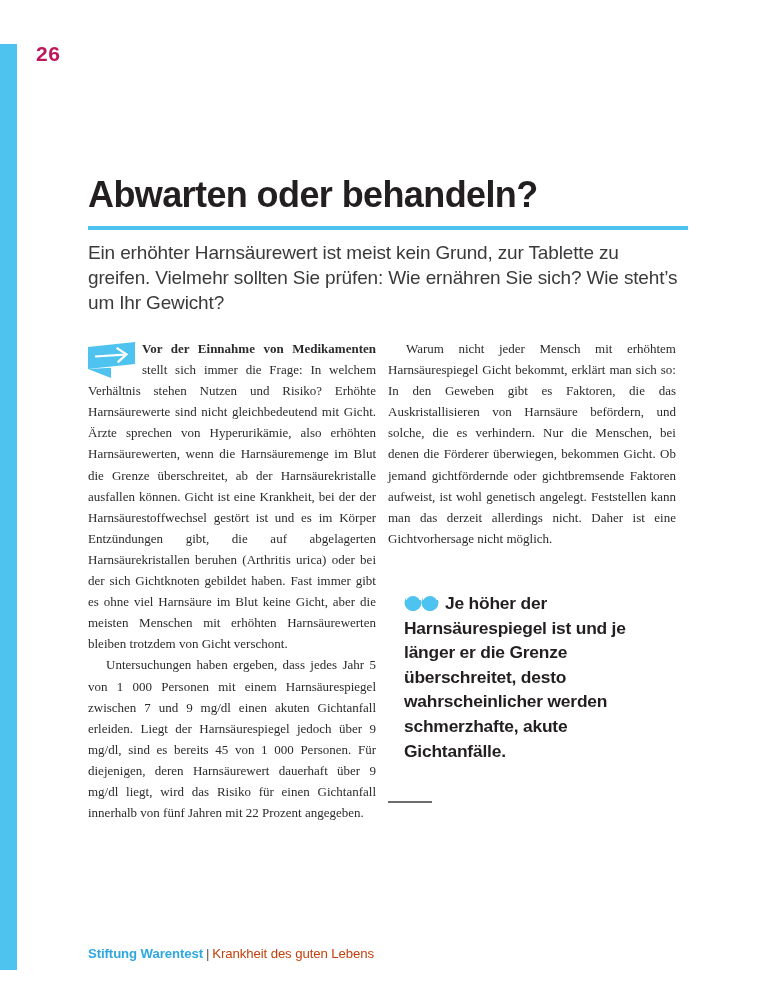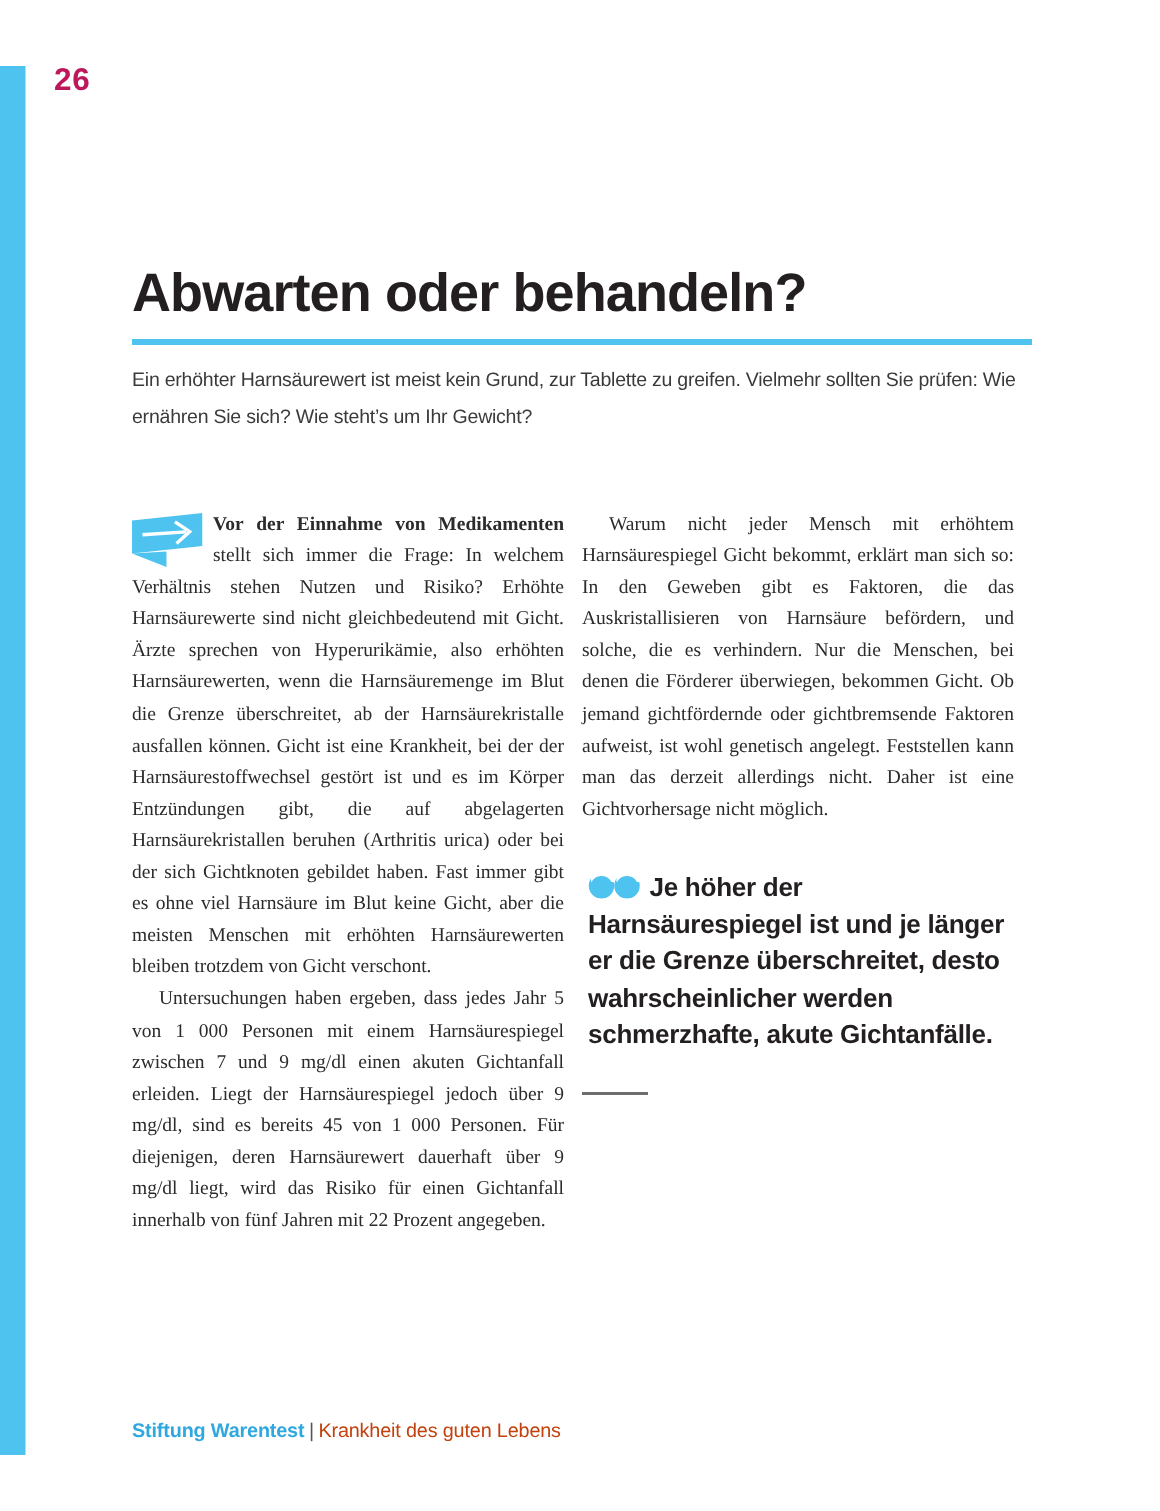--- a/index.html
+++ b/index.html
@@ -67,21 +67,21 @@
     background: #4FC3EF;
   }
 
   .standfirst {
     position: absolute;
     top: 240px;
     left: 0;
     width: 590px;
     margin: 0;
     font-family: "Liberation Sans", sans-serif;
-    font-size: 13px;
+    font-size: 19px;
     line-height: 25px;
     color: #3a3a3c;
     letter-spacing: -0.15px;
   }
 
   .columns {
     position: absolute;
     top: 338px;
     left: 0;
     width: 600px;
@@ -119,21 +119,21 @@
     float: left;
     width: 47px;
     height: 36px;
     margin: 4px 7px 0 0;
     position: relative;
   }
   .arrow-flag svg { display: block; }
 
   
   .pullquote {
-    margin: 4px;
+    margin: 16px;
     font-family: "Liberation Sans", sans-serif;
     font-weight: 700;
     font-size: 17.4px;
     line-height: 24.6px;
     color: #231f20;
     letter-spacing: -0.2px;
   }
   .quote-mark {
     display: inline-block;
     vertical-align: -2px;

